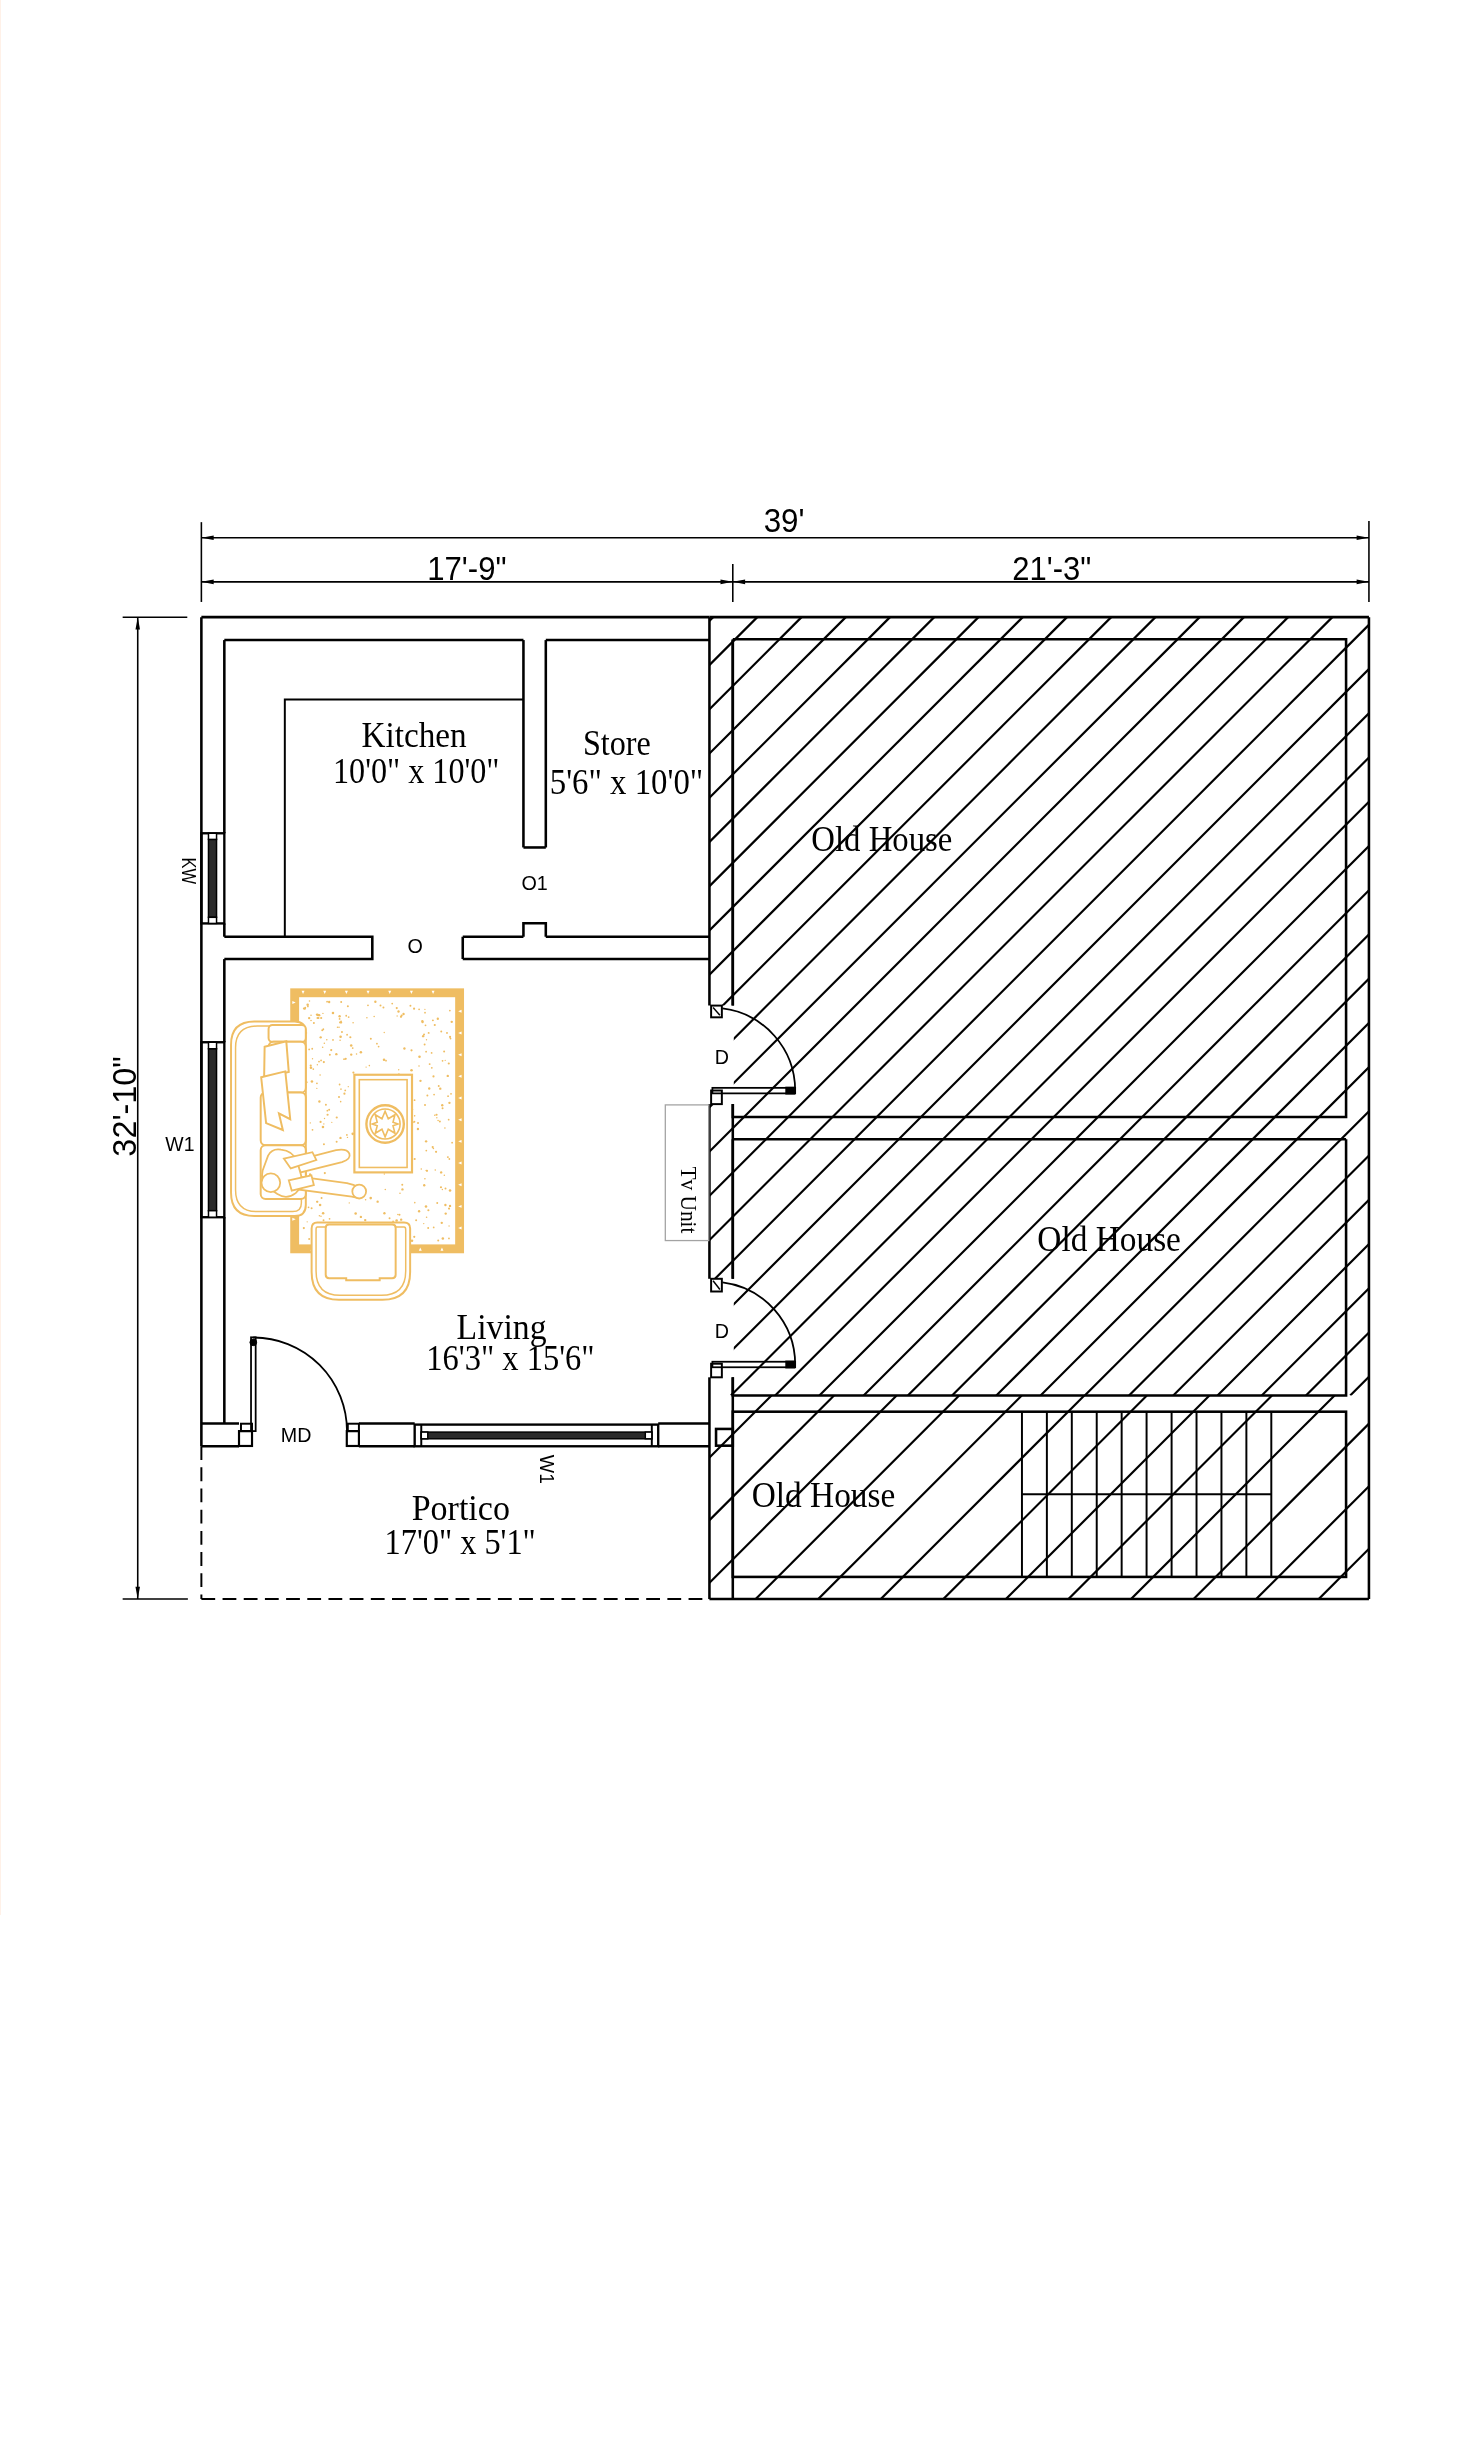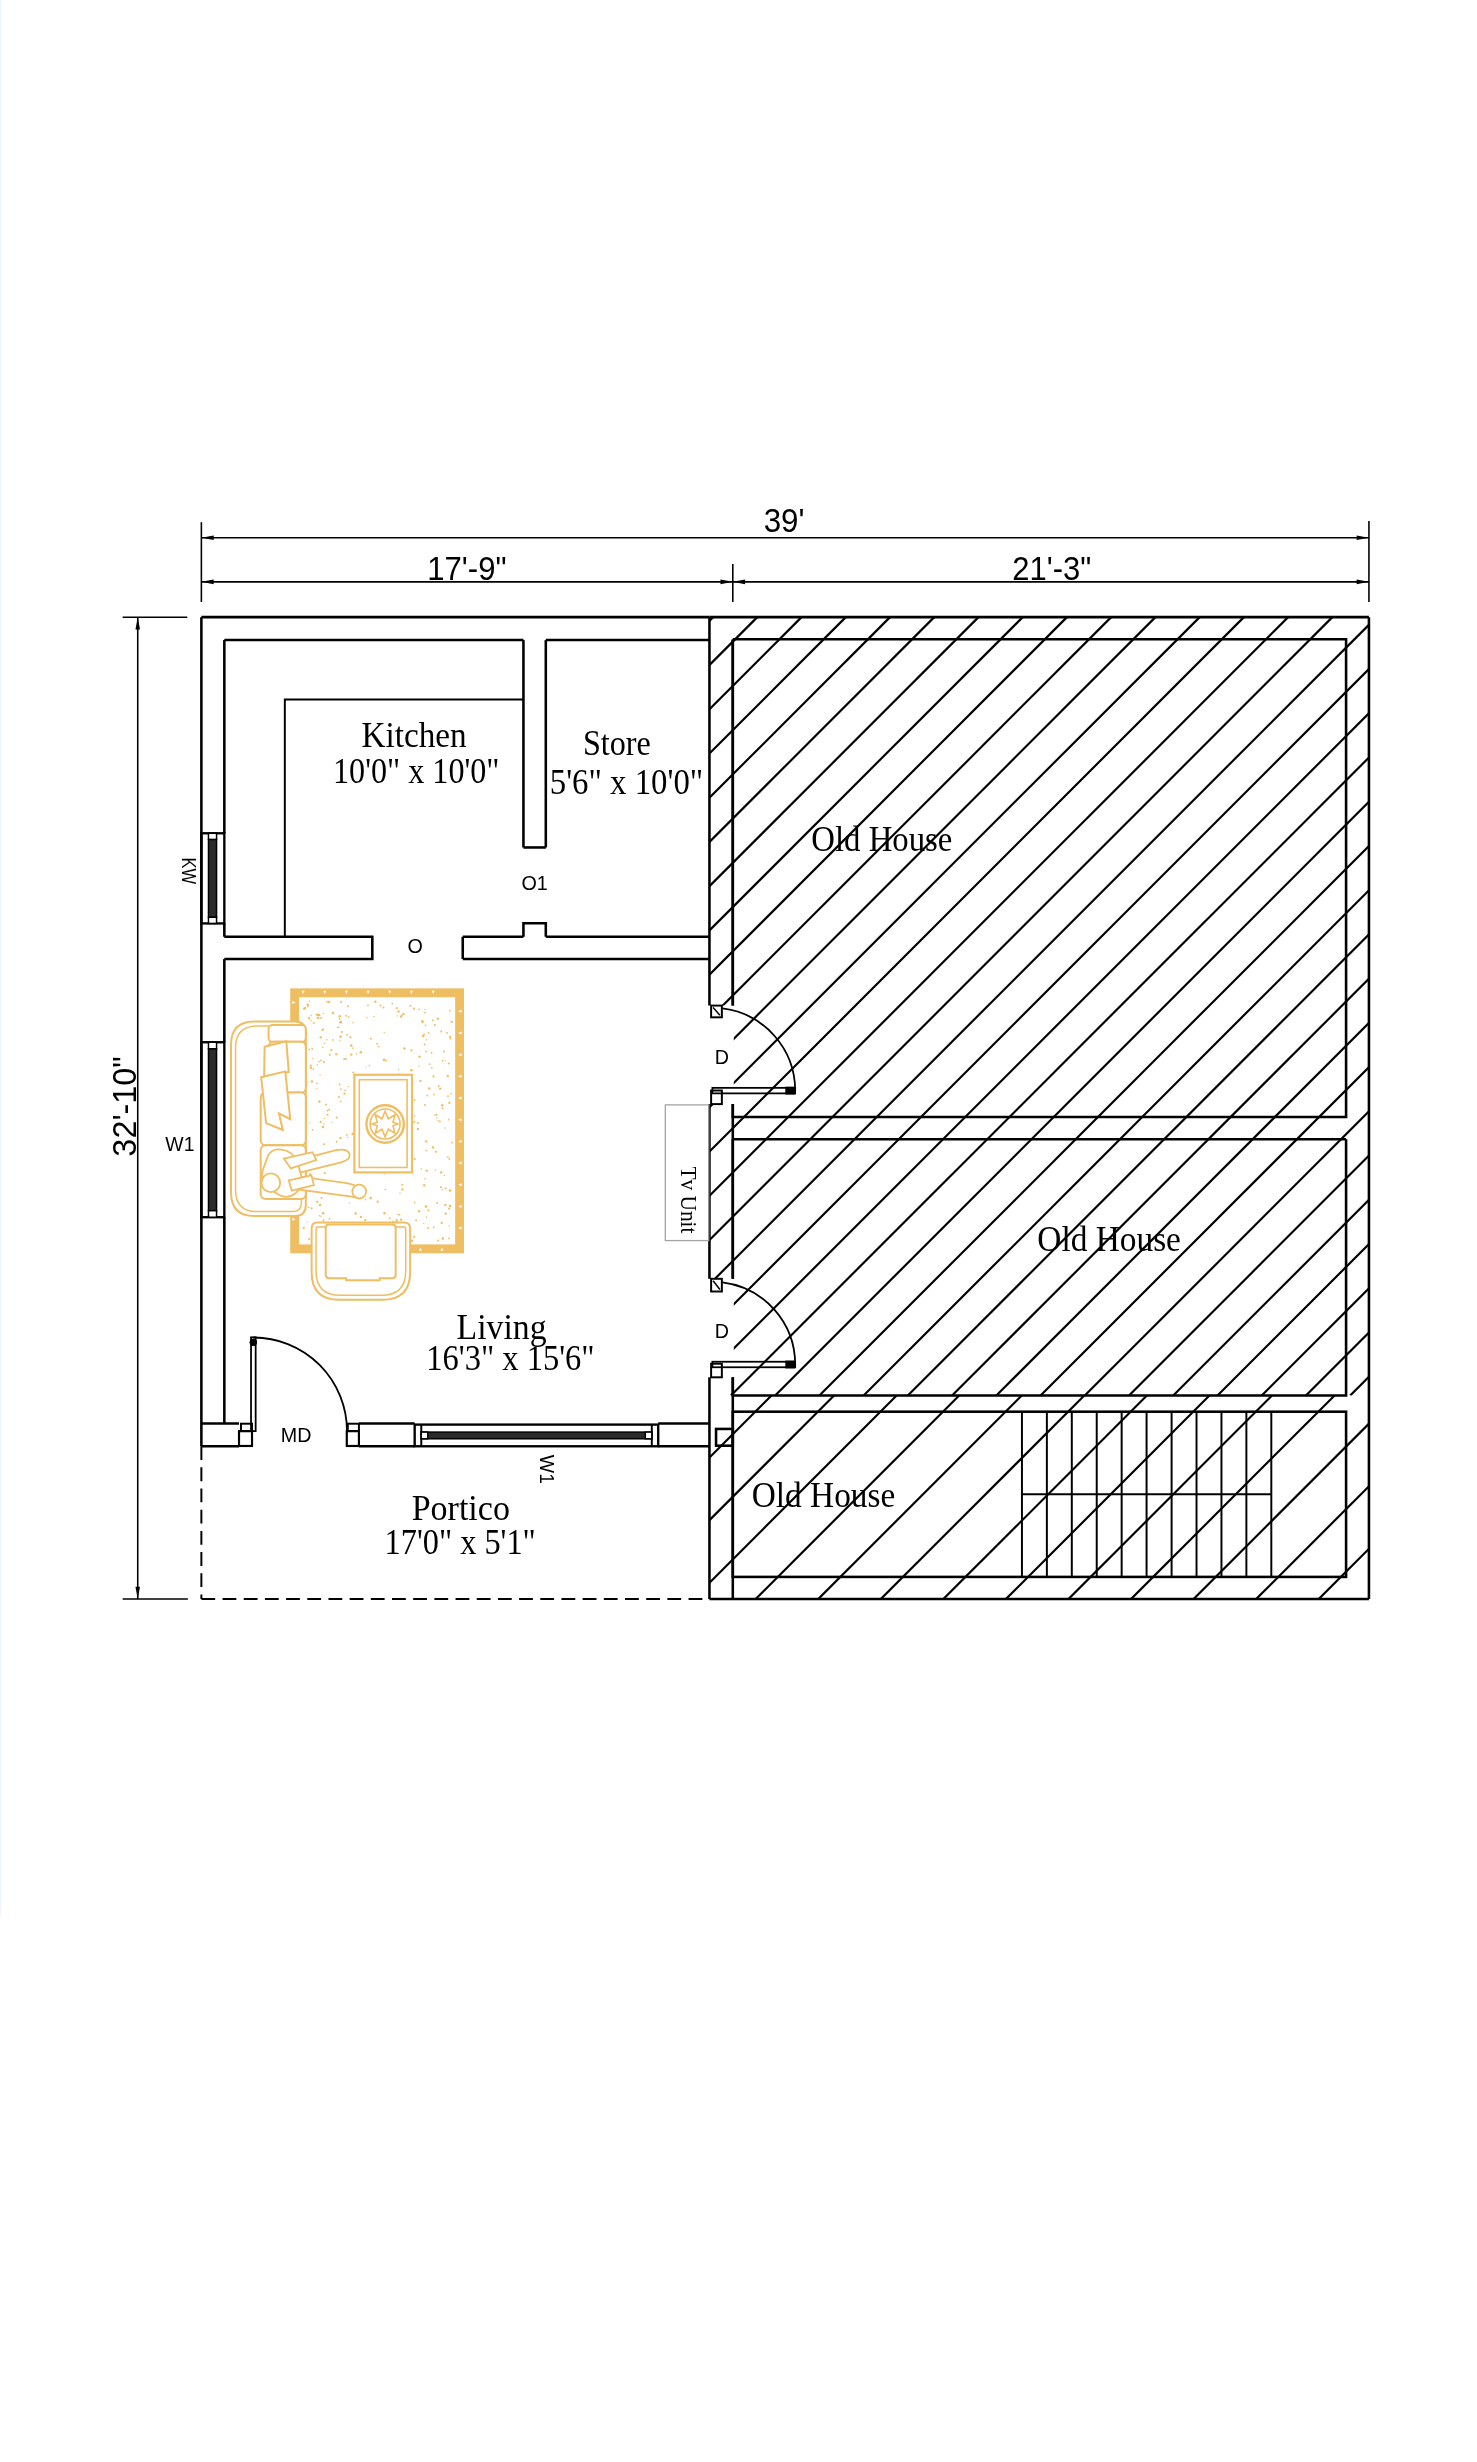--- a/index.html
+++ b/index.html
@@ -1,16 +1,16 @@
 <!DOCTYPE html>
 <html><head>
 <meta charset="utf-8">
 <style>
   html,body{margin:0;padding:0;background:#ffffff;}
-  .wrap{width:1478px;height:1915px;position:relative;background:#3b82f6;
+  .wrap{width:1478px;height:1915px;position:relative;background:#f97316;
         font-family:"Liberation Sans", sans-serif;}
   svg{position:absolute;top:0;left:0;}
   text{fill:#000;}
   .rm{font-family:"Liberation Serif", serif;font-size:37px;}
   .dim{font-family:"Liberation Sans", sans-serif;font-size:33px;}
   .lbl{font-family:"Liberation Sans", sans-serif;font-size:20px;}
 </style>
 </head>
 <body>
 <div class="wrap">

